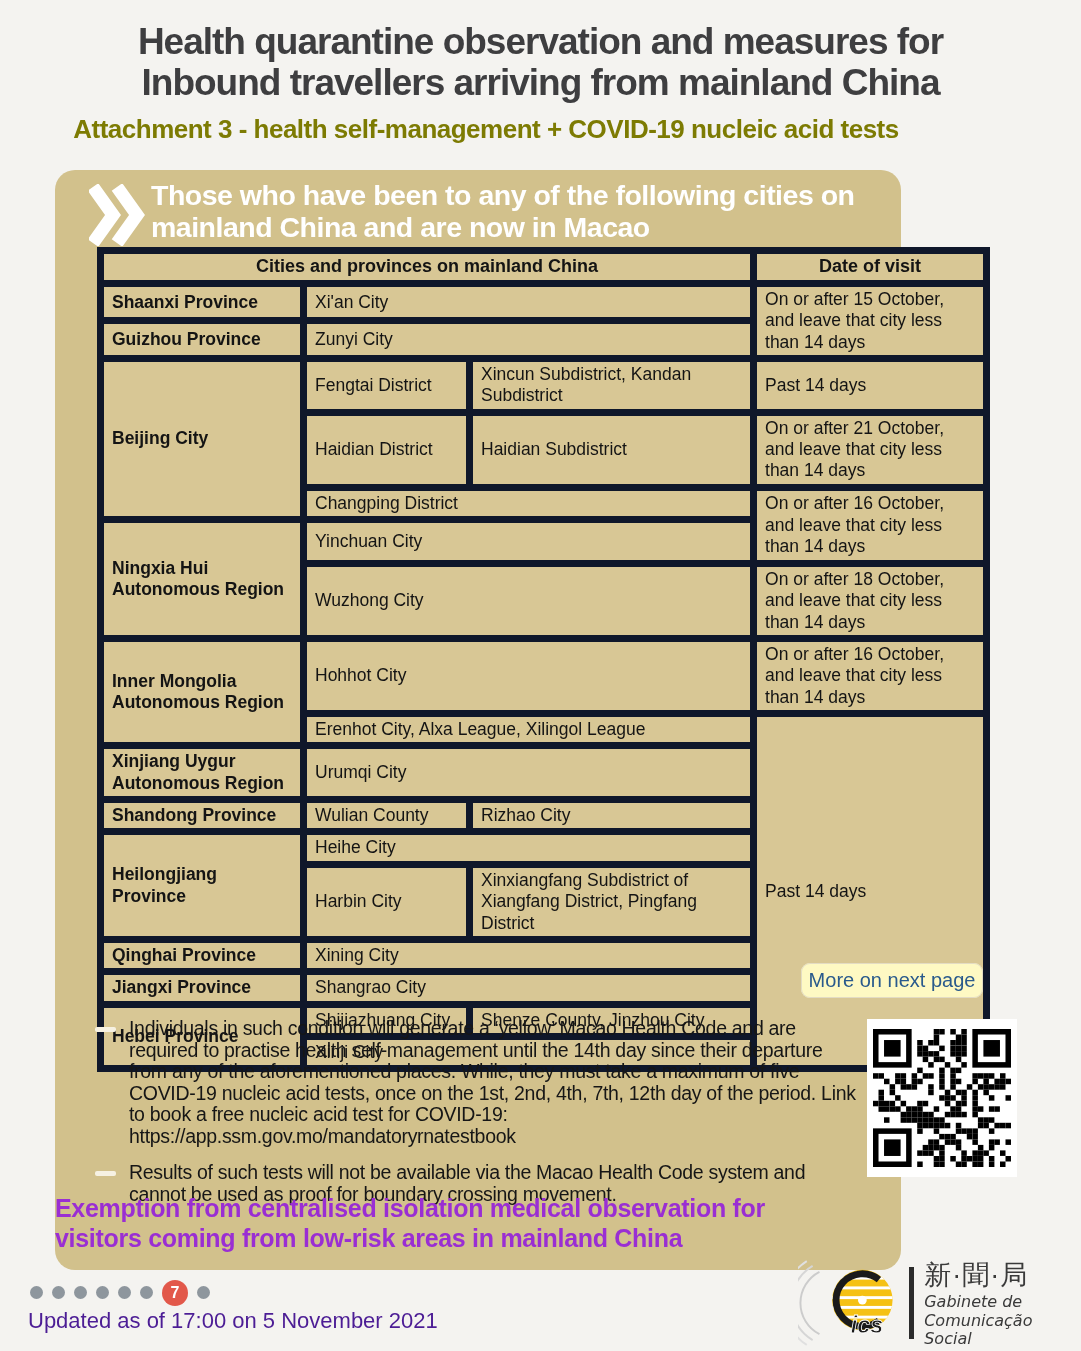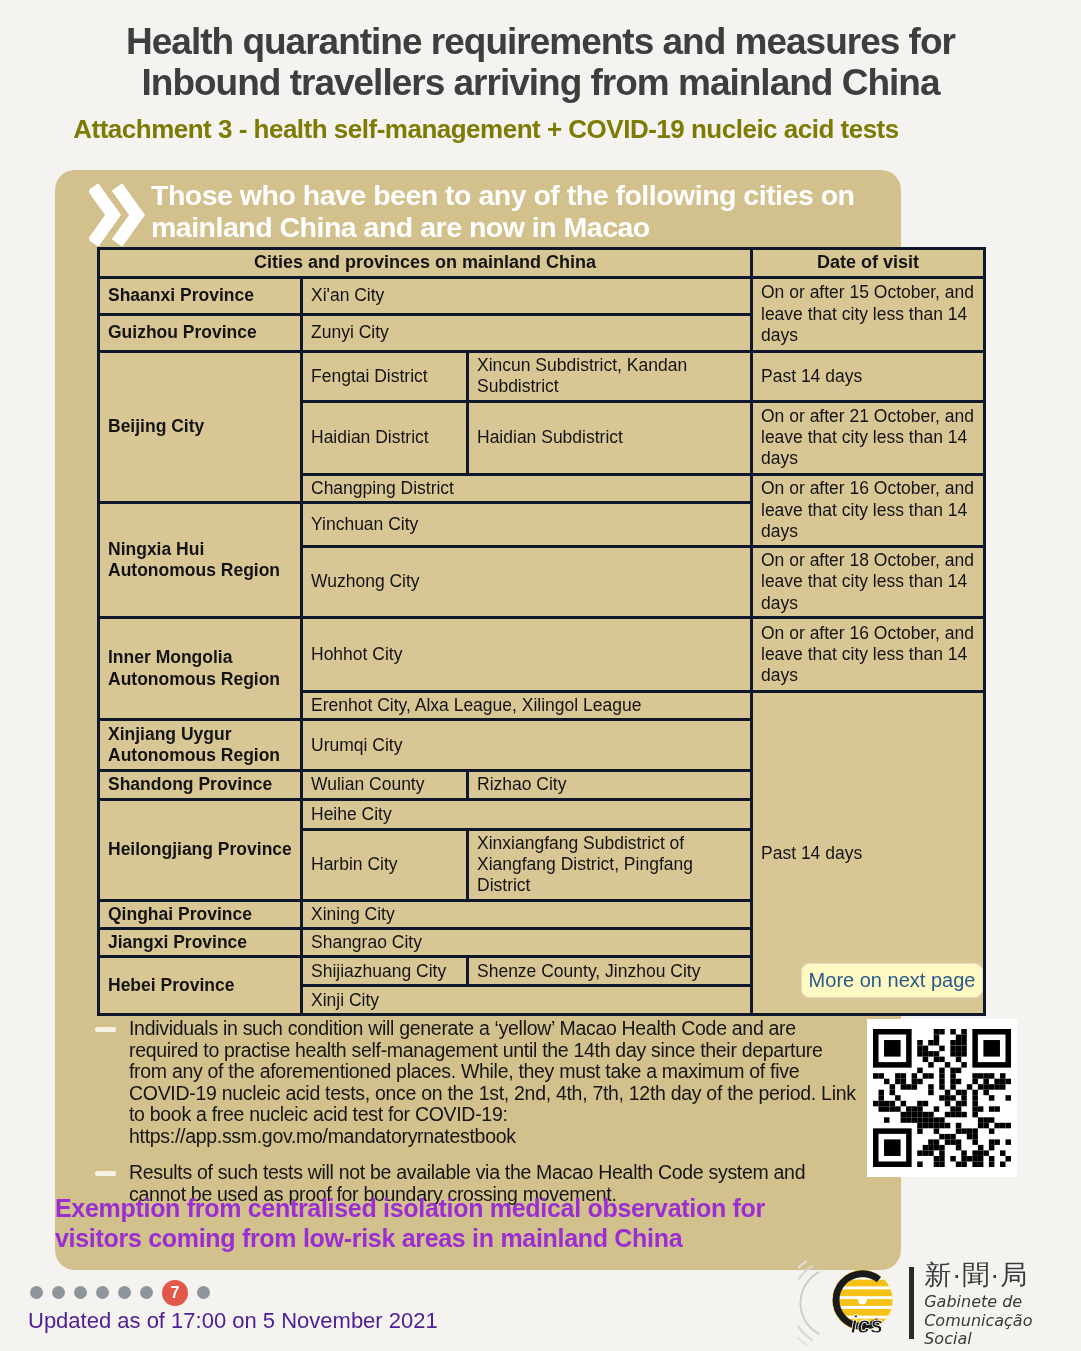--- a/index.html
+++ b/index.html
@@ -37,21 +37,21 @@
   }
   
   table.places {
     position:absolute; left:42px; top:77px;
     width:886px; border-collapse:collapse; table-layout:fixed;
     background:#d8c795;
   }
   table.places col.c1{width:203px;} table.places col.c2{width:166px;}
   table.places col.c3{width:284px;} table.places col.c4{width:233px;}
   table.places th, table.places td {
-    border:3px solid #0f172a; padding:2px 8px;
+    border:7px solid #0f172a; padding:2px 8px;
     font-size:17.5px; line-height:1.22; color:#141414;
     vertical-align:middle; text-align:left; overflow:hidden;
   }
   table.places th { font-size:18px; font-weight:bold; text-align:center; padding:2px 4px; }
   td.prov { color:#0f676b; font-weight:bold; }
   .more-btn {
     position:absolute; left:746px; top:793px; width:182px; height:35px;
     background:#fef9c3; border:none; border-radius:9px;
     color:#2a5a8c; font-size:20px; font-family:"Liberation Sans",sans-serif;
     display:flex; align-items:center; justify-content:center; cursor:pointer;
@@ -105,21 +105,21 @@
   }
   .logo-text .pt {
     color:#3a3a3a; font-size:16px; font-style:italic; line-height:1.15;
     font-family:"DejaVu Sans","Liberation Sans",sans-serif;
   }
 </style>
 </head>
 <body>
 
 <h1 class="main-title">
-  <div>Health quarantine requirements and measures for</div>
+  <div>Health quarantine observation and measures for</div>
   <div>Inbound travellers arriving from mainland China</div>
 </h1>
 <div class="subtitle">Attachment 3 - health self-management + COVID-19 nucleic acid tests</div>
 
 <div class="panel">
 
   <div class="panel-heading">
     <svg class="chevron" width="56" height="62" viewBox="0 0 56 62">
       <path d="M4 3 L24 31 L4 59" stroke="#ffffff" stroke-width="13" fill="none"></path>
       <path d="M28 3 L48 31 L28 59" stroke="#ffffff" stroke-width="13" fill="none"></path>

